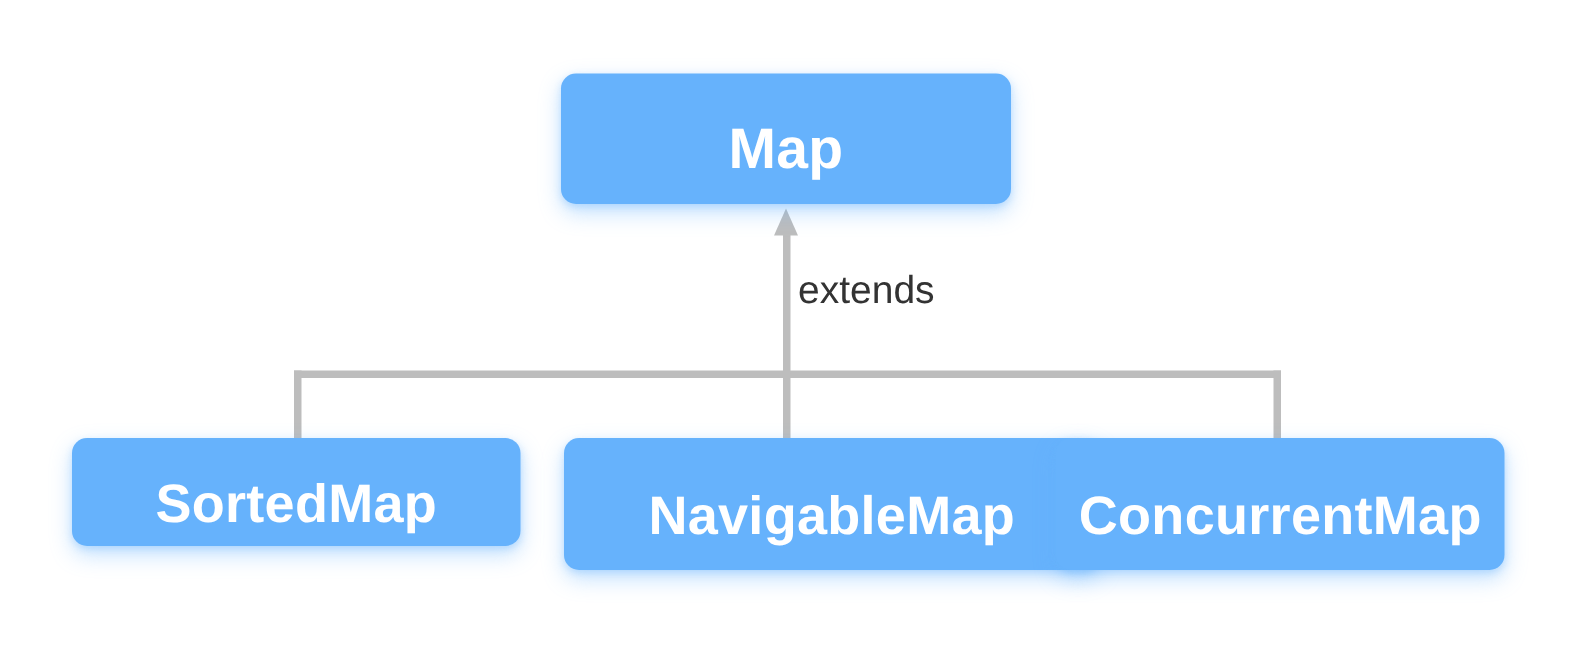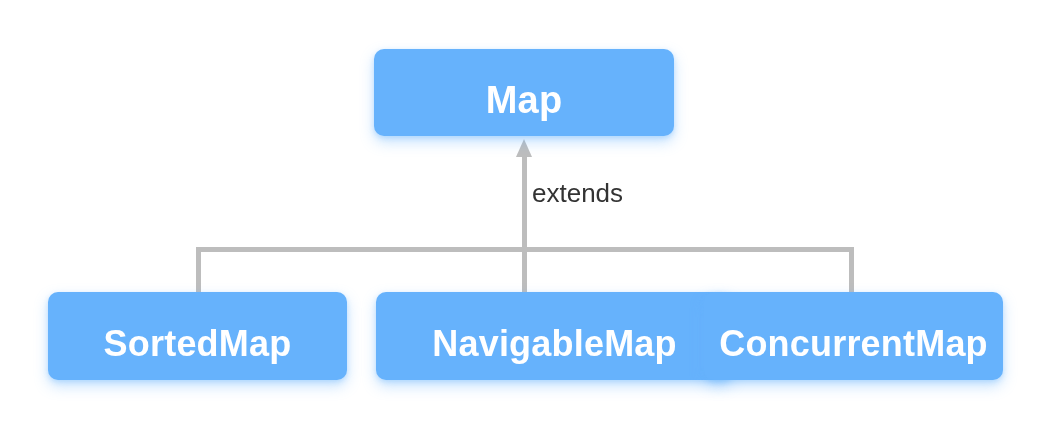--- a/index.html
+++ b/index.html
@@ -46,21 +46,21 @@
     top: 49px;
     width: 300px;
     height: 87px;
   }
   #node-map .node-label { font-size: 38px; }
 
   #node-sortedmap {
     left: 48px;
     top: 292px;
     width: 299px;
-    height: 88px;
+    height: 72px;
   }
   #node-navigablemap {
     left: 376px;
     top: 292px;
     width: 357px;
     height: 88px;
   }
   #node-concurrentmap {
     left: 704px;
     top: 292px;

